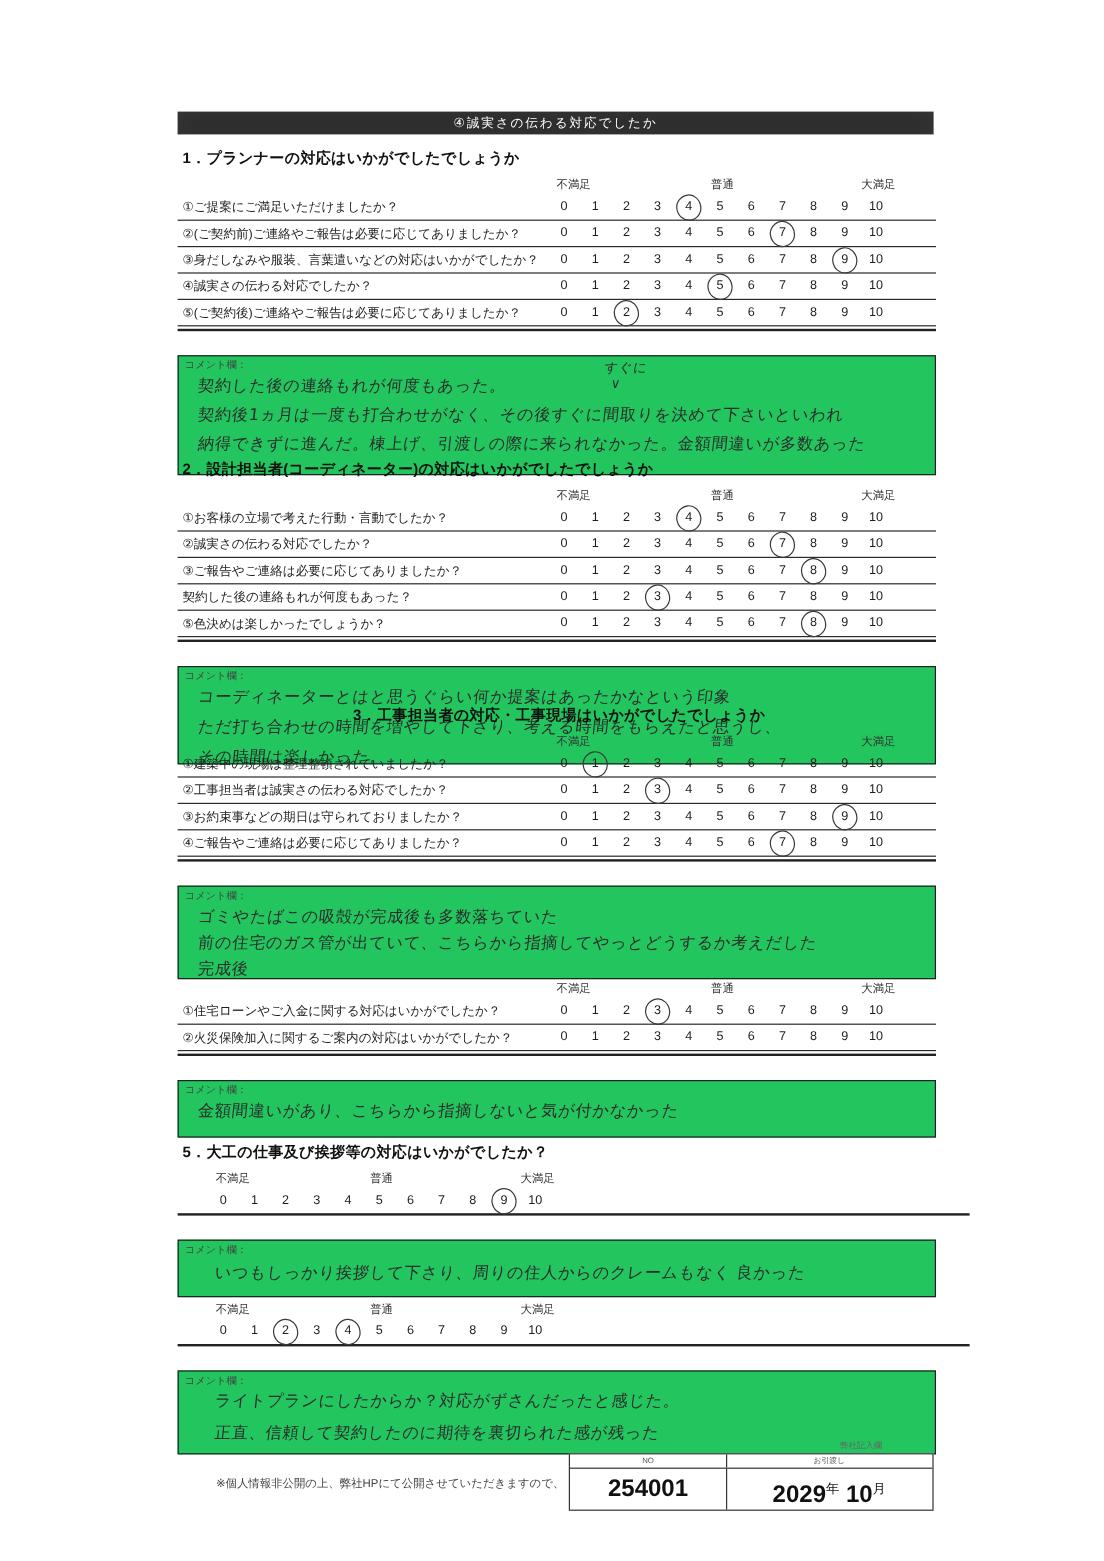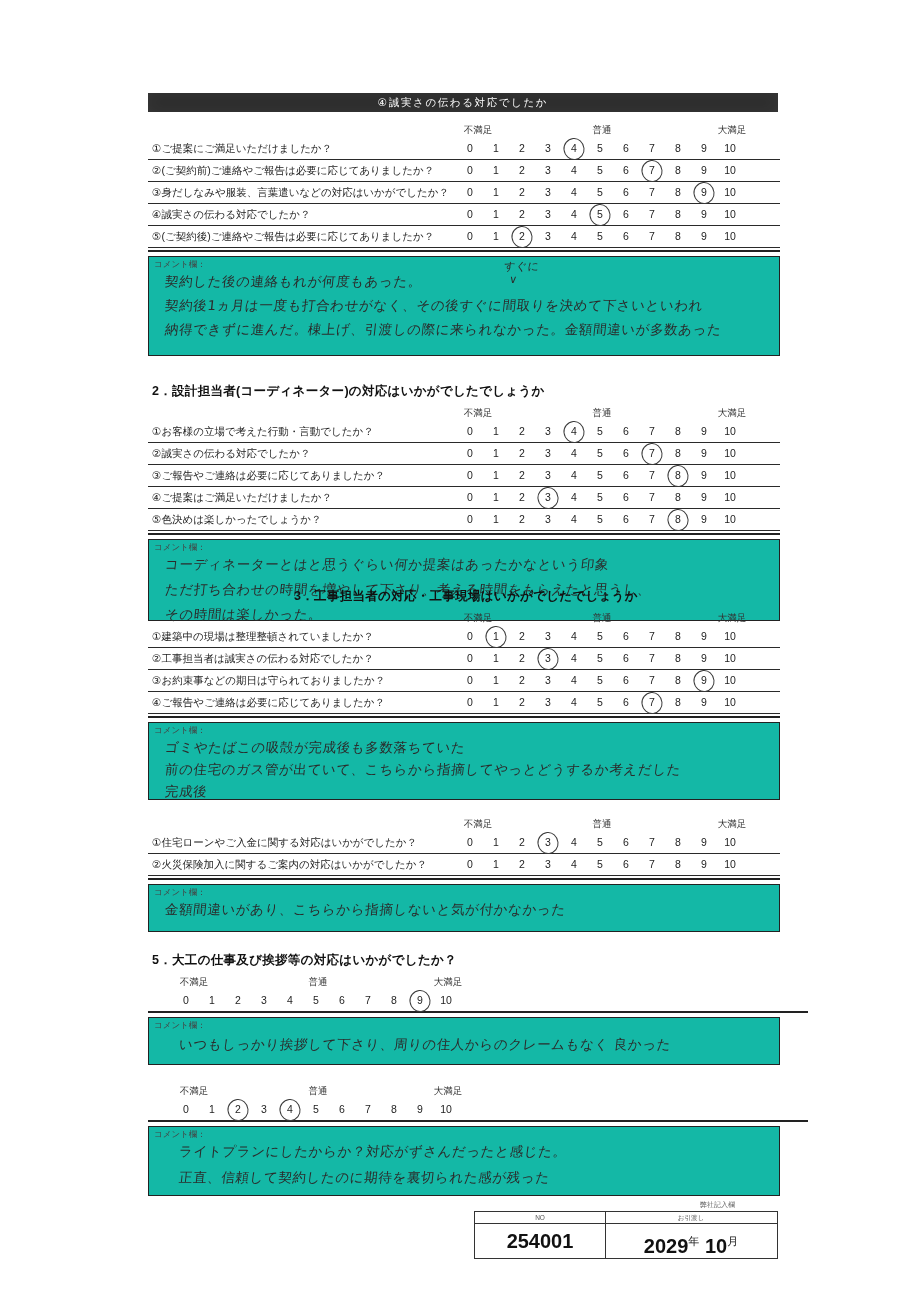--- a/index.html
+++ b/index.html
@@ -148,22 +148,22 @@
   }
   .tbl-bottom {
     border-bottom: 2.6px solid #222;
     height: 2px;
   }
 
   
   .comment-box {
     position: relative;
     border: 1.8px solid #222;
-    margin-top: 4px;
-    background: #14b8a6;
+    margin-top: 20px;
+    background: #22c55e;
     padding-left: 48px;
   }
   .comment-label {
     position: absolute;
     left: 5px;
     top: 2px;
     font-size: 8.5px;
     color: #444;
   }
   .hand {
@@ -258,20 +258,21 @@
 </head>
 <body>
 
 <div id="page">
 
 
   <div class="title-bar">④誠実さの伝わる対応でしたか</div>
 
   <div id="sections-host">
       <div class="section" style="top: 124px;">
+        <div class="sec-heading">1．プランナーの対応はいかがでしたでしょうか</div>
         <div class="anchors">
           <span style="left: 330px;">不満足</span>
           <span style="left: 454px;">普通</span>
           <span style="left: 584px;">大満足</span>
         </div>
         <div>
           <div class="qrow">
             <div class="qtext">①ご提案にご満足いただけましたか？</div>
             <div class="scalewrap">
               <div class="num" style="left: 322px;">0</div>
@@ -420,21 +421,21 @@
               <div class="num" style="left: 452px;">5</div>
               <div class="num" style="left: 478px;">6</div>
               <div class="num" style="left: 504px;">7</div>
               <div class="num" style="left: 530px;">8</div>
               <div class="num" style="left: 556px;">9</div>
               <div class="num" style="left: 582px;">10</div>
               <div class="circle-mark" style="left: 530px;"></div>
             </div>
           </div>
           <div class="qrow">
-            <div class="qtext">④ご提案はご満足いただけましたか？</div>
+            <div class="qtext">契約した後の連絡もれが何度もあった？</div>
             <div class="scalewrap">
               <div class="num" style="left: 322px;">0</div>
               <div class="num" style="left: 348px;">1</div>
               <div class="num" style="left: 374px;">2</div>
               <div class="num" style="left: 400px;">3</div>
               <div class="num" style="left: 426px;">4</div>
               <div class="num" style="left: 452px;">5</div>
               <div class="num" style="left: 478px;">6</div>
               <div class="num" style="left: 504px;">7</div>
               <div class="num" style="left: 530px;">8</div>
@@ -652,20 +653,21 @@
         <div class="circle-mark" style="left: 142px;"></div>
       </div>
     <div class="comment-box" id="s6-comment" style="height:68px;">
       <div class="comment-label">コメント欄：</div>
     <div class="hand hand-line" style="top: 16px; left: 30px; font-size: 13.5px;">ライトプランにしたからか？対応がずさんだったと感じた。</div>
         <div class="hand hand-line" style="top: 42px; left: 30px; font-size: 13.5px;">正直、信頼して契約したのに期待を裏切られた感が残った</div>
       </div>
   </div>
 
   <div class="fineprint">
+    <div>※個人情報非公開の上、弊社HPにて公開させていただきますので、</div>
   </div>
 
   <div class="table-cap">弊社記入欄</div>
   <div class="meta-table">
     <div class="meta-head">
       <div class="cell-no">NO</div>
       <div class="cell-dt">お引渡し</div>
     </div>
     <div class="meta-body">
       <div class="cell-no">254001</div>

